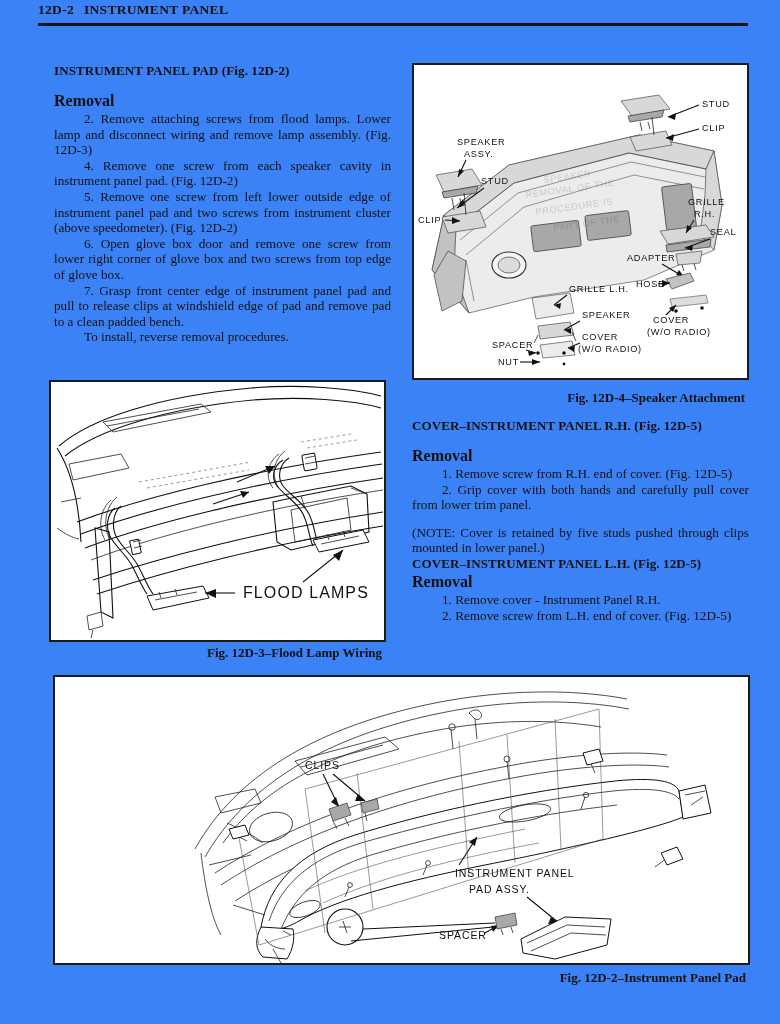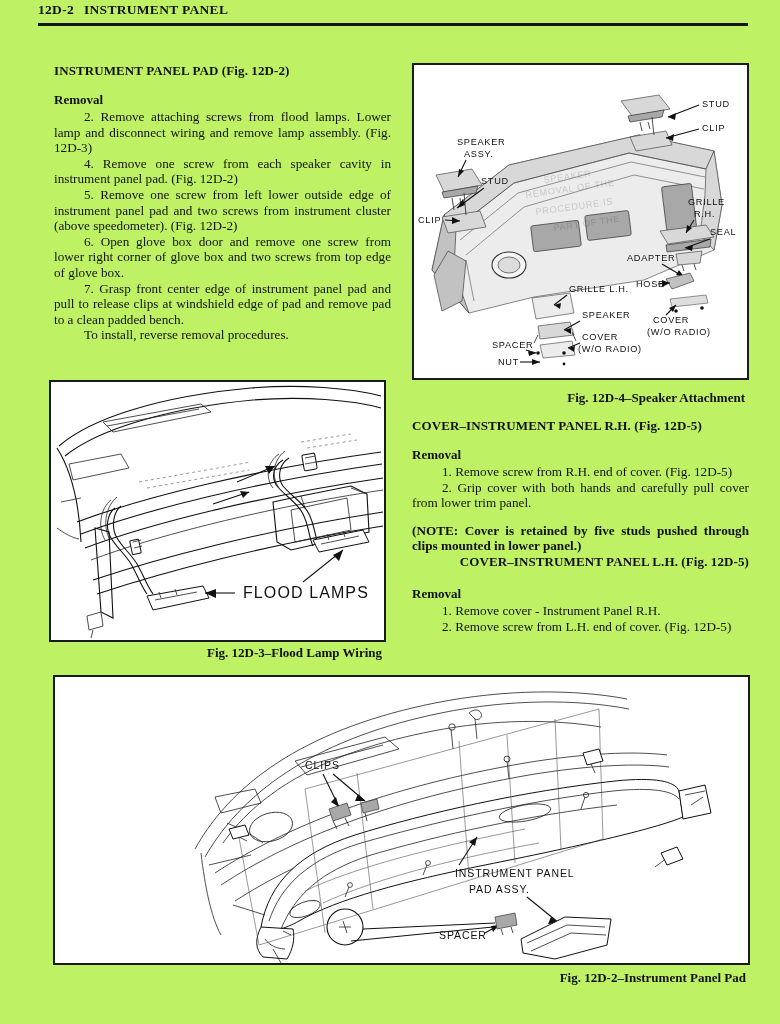--- a/index.html
+++ b/index.html
@@ -5,21 +5,21 @@
 <style>
   html, body {
     margin: 0;
     padding: 0;
     background: #ffffff;
   }
   .page {
     position: relative;
     width: 780px;
     height: 1024px;
-    background: #bef264;
+    background: #3b82f6;
     font-family: "Liberation Serif", "DejaVu Serif", serif;
     color: #111;
     overflow: hidden;
   }
 
   
   .running-head {
     position: absolute;
     left: 38px;
     top: 2px;
@@ -51,34 +51,34 @@
     width: 337px;
   }
 
   h2.sec-head {
     font-size: 13px;
     font-weight: bold;
     margin: 0 0 13px 0;
     letter-spacing: 0.1px;
   }
   h3.sub-head {
-    font-size: 13px;
+    font-size: 16px;
     font-weight: bold;
     margin: 0 0 1px 0;
   }
   p.body {
     font-size: 13.2px;
     line-height: 15.6px;
     margin: 0;
     text-align: justify;
     text-justify: inter-word;
     hyphens: none;
   }
   p.body.indent { text-indent: 30px; }
-  p.body.noindent { text-indent: 0; font-weight: bold; }
+  p.body.noindent { text-indent: 0; }
   p.gap { margin-top: 12px; }
 
   
   .figbox {
     position: absolute;
     border: 2.2px solid #1a1a1a;
     background: #ffffff;
     overflow: hidden;
   }
   .fig-speaker { left: 412px; top: 63px; width: 333px; height: 313px; }
@@ -146,21 +146,21 @@
     <p class="body indent">7. Grasp front center edge of instrument panel pad and pull to release clips at windshield edge of pad and remove pad to a clean padded bench.</p>
     <p class="body indent">To install, reverse removal procedures.</p>
   </div>
 
   <div class="col-right" style="top:418px;">
     <h2 class="sec-head">COVER–INSTRUMENT PANEL R.H. (Fig. 12D-5)</h2>
     <h3 class="sub-head">Removal</h3>
     <p class="body indent">1. Remove screw from R.H. end of cover. (Fig. 12D-5)</p>
     <p class="body indent">2. Grip cover with both hands and carefully pull cover from lower trim panel.</p>
     <p class="body noindent gap">(NOTE: Cover is retained by five studs pushed through clips mounted in lower panel.)</p>
-    <h2 class="sec-head gap" style="margin-bottom:16px;text-align:right;">COVER–INSTRUMENT PANEL L.H. (Fig. 12D-5)</h2>
+    <h2 class="sec-head gap" style="margin-bottom:1px;">COVER–INSTRUMENT PANEL L.H. (Fig. 12D-5)</h2>
     <h3 class="sub-head">Removal</h3>
     <p class="body indent">1. Remove cover - Instrument Panel R.H.</p>
     <p class="body indent">2. Remove screw from L.H. end of cover. (Fig. 12D-5)</p>
   </div>
 
   <div class="figbox fig-speaker">
     <svg viewBox="0 0 333 313" preserveAspectRatio="none">
       <rect x="0" y="0" width="333" height="313" fill="#ffffff"></rect>
 
       <g>

